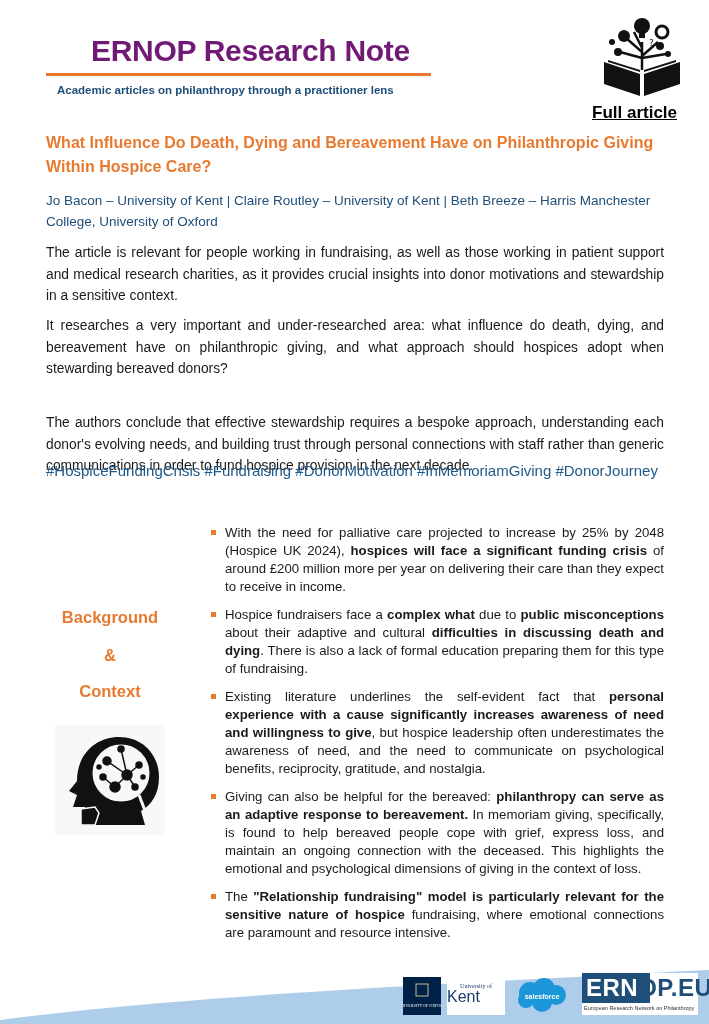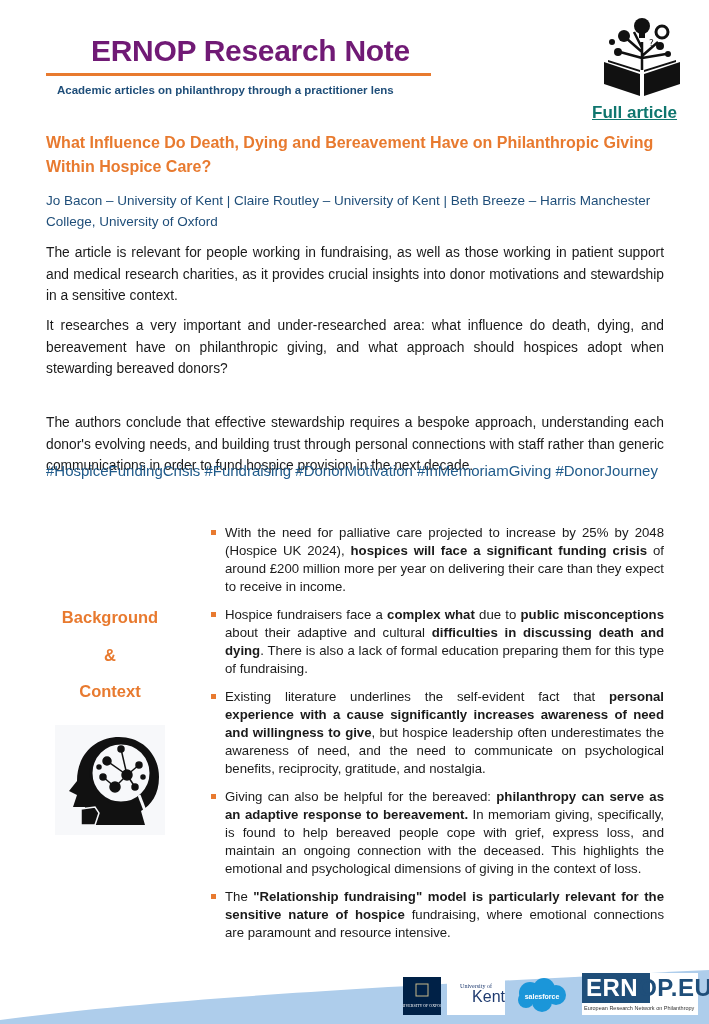--- a/index.html
+++ b/index.html
@@ -21,21 +21,21 @@
   }
   .subtitle {
     position: absolute; left: 47px; top: 84px;
     font-size: 11.5px; font-weight: bold; color: #1f4e79; margin-left: 10px;
   }
   .logo-box {
     position: absolute; left: 596px; top: 12px; width: 92px; height: 88px;
   }
   .full-article {
     position: absolute; left: 592px; top: 103px;
-    font-size: 17px; font-weight: bold; color: #0f766e; text-decoration: underline;
+    font-size: 17px; font-weight: bold; color: #000000; text-decoration: underline;
     cursor: pointer;
     text-align: center;
   }
   .article-title {
     position: absolute; left: 46px; top: 131px; width: 610px;
     font-size: 16px; font-weight: bold; color: #e87a2f; line-height: 24px;
   }
   .authors {
     position: absolute; left: 46px; top: 190px; width: 620px;
     font-size: 13.5px; color: #1f4e79; line-height: 21px;
@@ -164,21 +164,21 @@
 </svg>
 
 <div class="logos oxford">
   <svg width="38" height="38" viewBox="0 0 38 38">
     <rect x="13" y="7" width="12" height="12" fill="none" stroke="#c8b98a" stroke-width="1"></rect>
     <text x="19" y="30" font-size="4" text-anchor="middle" fill="#fff" font-family="Liberation Serif, serif">UNIVERSITY OF OXFORD</text>
   </svg>
 </div>
 <div class="logos kent">
   <div style="font-size:6px;color:#1f3b70;text-align:center;margin-top:6px;font-family:'Liberation Serif',serif;">University of</div>
-  <div style="font-size:16px;color:#1f3b70;text-align:right;line-height:16px;">Kent</div>
+  <div style="font-size:16px;color:#1f3b70;text-align:left;line-height:16px;">Kent</div>
 </div>
 <div class="logos salesforce">
   <svg width="60" height="40" viewBox="0 0 60 40">
     <g fill="#1b96d9">
       <circle cx="18" cy="18" r="11"></circle>
         <circle cx="32" cy="14" r="11"></circle>
       <circle cx="44" cy="20" r="10"></circle>
         <circle cx="30" cy="27" r="10"></circle>
         <circle cx="14" cy="25" r="8"></circle>
     </g>

